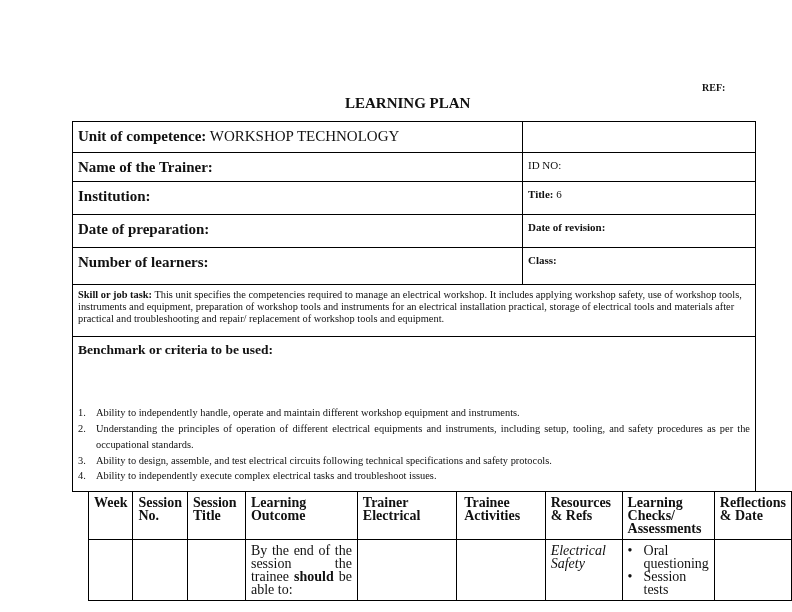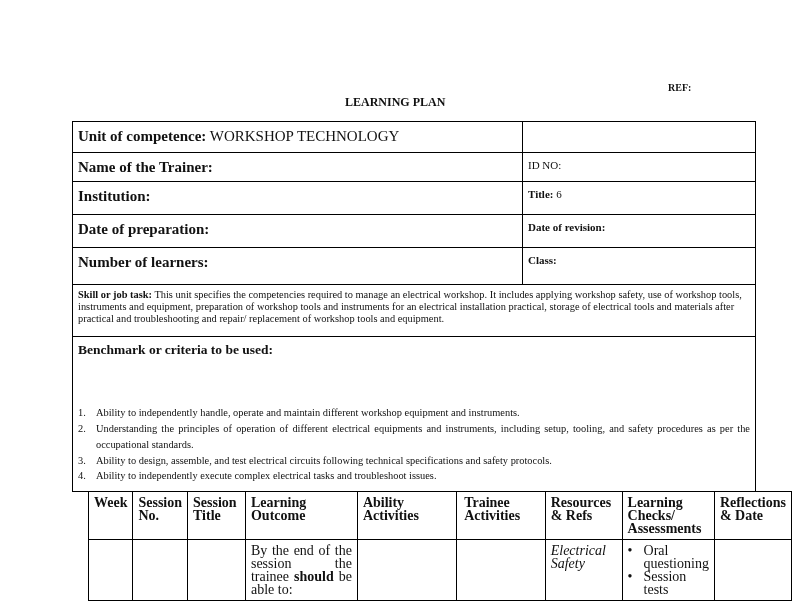--- a/index.html
+++ b/index.html
@@ -1,19 +1,19 @@
 <!DOCTYPE html>
 <html><head>
 <meta charset="utf-8">
 <style>
   html, body { margin:0; padding:0; background:#ffffff; }
   body { width:792px; height:612px; position:relative; overflow:hidden;
          font-family:"Liberation Serif", serif; color:#111; }
-  .ref { position:absolute; left:668px; top:82px; font-size:10px; font-weight:bold; }
-  .title { position:absolute; left:345px; top:95px; font-size:12px; font-weight:bold; }
+  .ref { position:absolute; left:702px; top:82px; font-size:10px; font-weight:bold; }
+  .title { position:absolute; left:345px; top:95px; font-size:15px; font-weight:bold; }
   .frame { position:absolute; left:72px; top:121px; width:684px; border:1px solid #000; border-bottom:none; box-sizing:border-box; }
   .row { display:flex; border-bottom:1px solid #000; box-sizing:border-box; }
   .cellL { width:450px; border-right:1px solid #000; padding:6px 5px; box-sizing:border-box; font-size:15px; }
   .cellR { flex:1; padding:6px 5px; box-sizing:border-box; font-size:11px; }
   b { font-weight:bold; }
   .full { padding:4px 5px; font-size:10.4px; line-height:12.2px; box-sizing:border-box; width:100%; }
   .bench-title { font-size:13.5px; font-weight:bold; margin-top:3px; }
   .bench-list { margin:49px 0 0 0; padding:0; list-style:none; font-size:10.4px; line-height:15.8px; }
   .bench-list li { display:flex; text-align:justify; }
   .bench-list .num { width:18px; flex:none; }
@@ -91,21 +91,21 @@
       <col style="width:77px">
       <col style="width:90px">
       <col style="width:67px">
   </colgroup>
   <tbody>
       <tr style="height:45px">
     <th>Week</th>
     <th>Session No.</th>
     <th>Session Title</th>
     <th style="text-align:left">Learning Outcome</th>
-    <th>Ability Activities</th>
+    <th>Trainer Electrical</th>
     <th style="padding-left:7px">Trainee Activities</th>
     <th>Resources &amp; Refs</th>
     <th>Learning Checks/ Assessments</th>
     <th>Reflections &amp; Date</th>
   </tr>
   <tr style="height:47px">
     <td></td>
     <td></td>
     <td></td>
     <td class="lo"><span>By the end of the session the trainee </span><b>should</b><span> be able to:</span></td>

